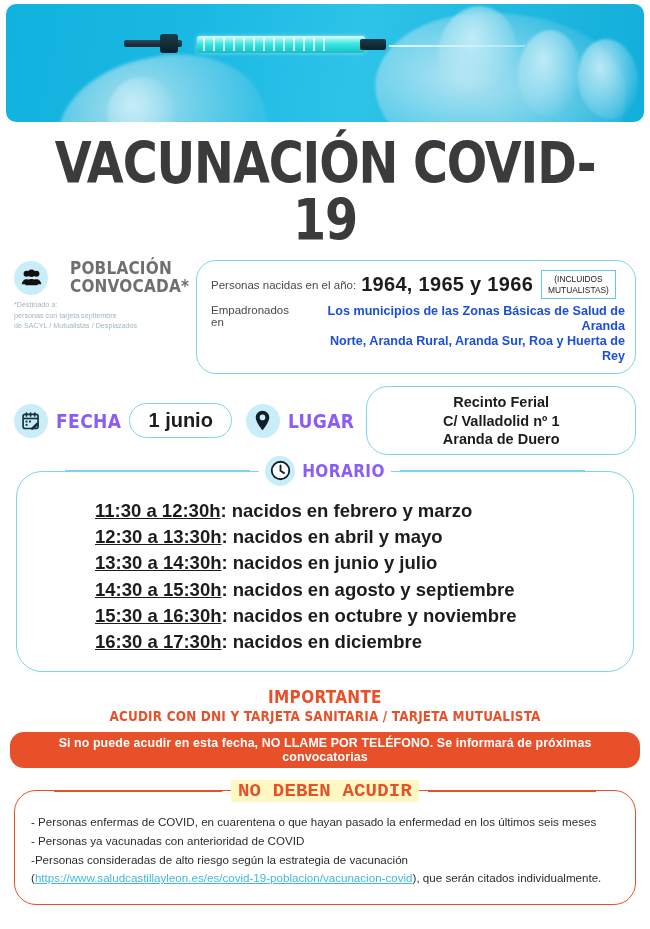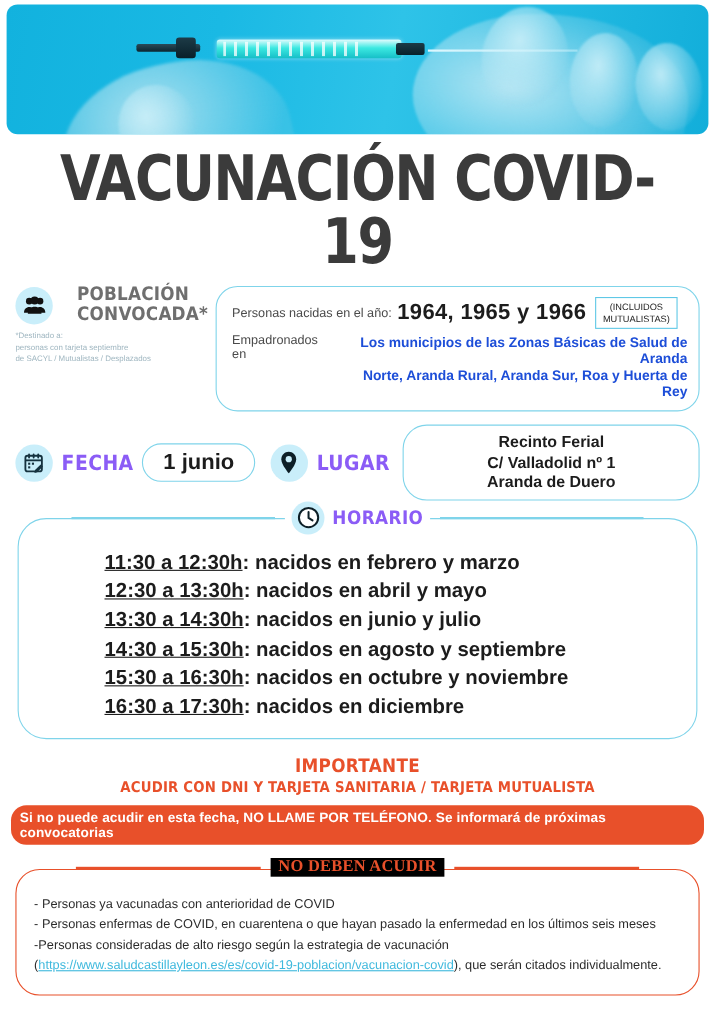--- a/index.html
+++ b/index.html
@@ -174,36 +174,36 @@
     font-family: "Liberation Sans Narrow","DejaVu Sans Condensed","Liberation Sans",sans-serif;
     font-weight: 700; font-size: 17px; color: #e8502a; letter-spacing: .3px;
   }
   .important-sub {
     text-align: center; margin-top: 2px;
     font-family: "Liberation Sans Narrow","DejaVu Sans Condensed","Liberation Sans",sans-serif;
     font-weight: 700; font-size: 13.4px; color: #e8502a; letter-spacing: .2px;
   }
   .red-banner {
     margin: 8px 10px 0 10px; background: #e8502a; border-radius: 14px;
-    color: #fff; padding: 4px 8px;
+    text-align: center; color: #fff; padding: 4px 8px;
     font-size: 12.4px; font-weight: 700; letter-spacing: .1px;
   }
 
   
   .nda-wrap { position: relative; margin: 22px 14px 0 14px; }
   .nda-box { border: 1.7px solid #e8502a; border-radius: 22px; padding: 22px 16px 16px 16px; }
   .nda-head {
     position: absolute; top: -10px; left: 0; right: 0;
     display: flex; align-items: center; justify-content: center; gap: 9px;
   }
   .nda-head .rule { height: 2px; background: #e8502a; width: 168px; }
   .nda-head .t {
-    background: #000000; padding: 0 7px;
-    font-family: Liberation Serif, serif;
-    font-weight: 700; font-size: 15px; color: #e8502a; letter-spacing: .2px;
+    background: #fef9c3; padding: 0 7px;
+    font-family: Liberation Mono, monospace;
+    font-weight: 700; font-size: 19px; color: #e8502a; letter-spacing: .2px;
   }
   .nda-item { font-size: 11.6px; color: #2b2b2b; line-height: 1.6; }
   .nda-item .bullet { color: #2b2b2b; }
   .link { color: #3fb9dd; }
 </style>
 </head>
 <body>
 
 <div class="poster">
 
@@ -336,25 +336,25 @@
   <div>
     <div class="important-title">IMPORTANTE</div>
     <div class="important-sub">ACUDIR CON DNI Y TARJETA SANITARIA / TARJETA MUTUALISTA</div>
     <div class="red-banner">Si no puede acudir en esta fecha, NO LLAME POR TELÉFONO. Se informará de próximas convocatorias</div>
   </div>
 
   <div class="nda-wrap">
     <div class="nda-box">
       <div class="nda-item">
         <span class="bullet">-</span>
-        <span>Personas ya vacunadas con anterioridad de COVID</span>
+        <span>Personas enfermas de COVID, en cuarentena o que hayan pasado la enfermedad en los últimos seis meses</span>
       </div>
       <div class="nda-item">
         <span class="bullet">-</span>
-        <span>Personas enfermas de COVID, en cuarentena o que hayan pasado la enfermedad en los últimos seis meses</span>
+        <span>Personas ya vacunadas con anterioridad de COVID</span>
       </div>
       <div class="nda-item">
         <span class="bullet">-</span><span>Personas consideradas de alto riesgo según la estrategia de vacunación (</span><a class="link" href="#">https://www.saludcastillayleon.es/es/covid-19-poblacion/vacunacion-covid</a><span>), que serán citados individualmente.</span>
       </div>
     </div>
     <div class="nda-head">
       <div class="rule"></div>
       <div class="t">NO DEBEN ACUDIR</div>
       <div class="rule"></div>
     </div>

